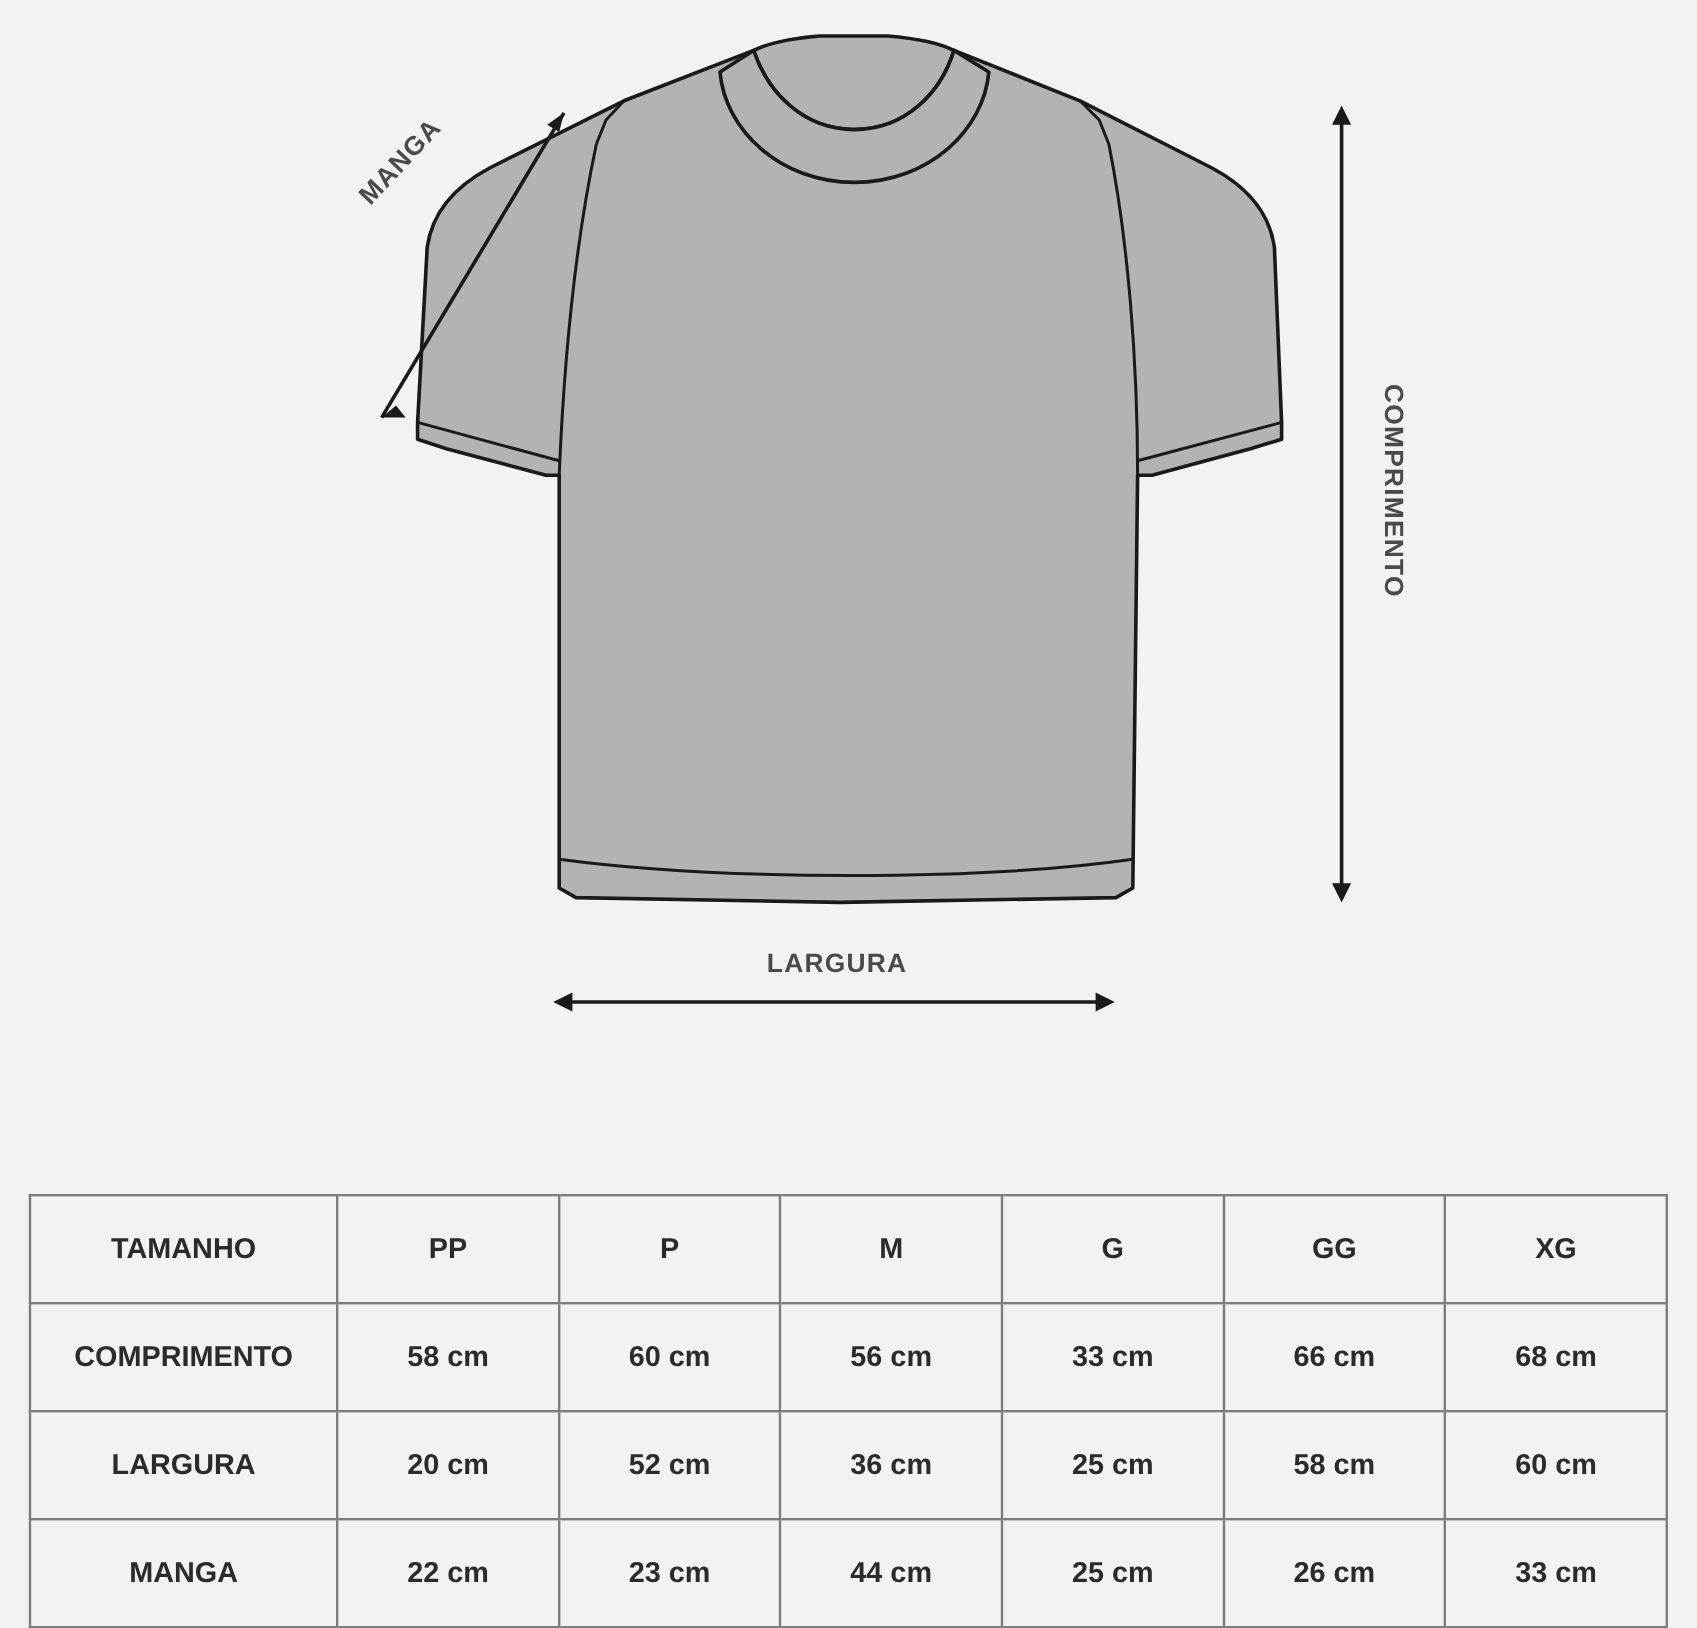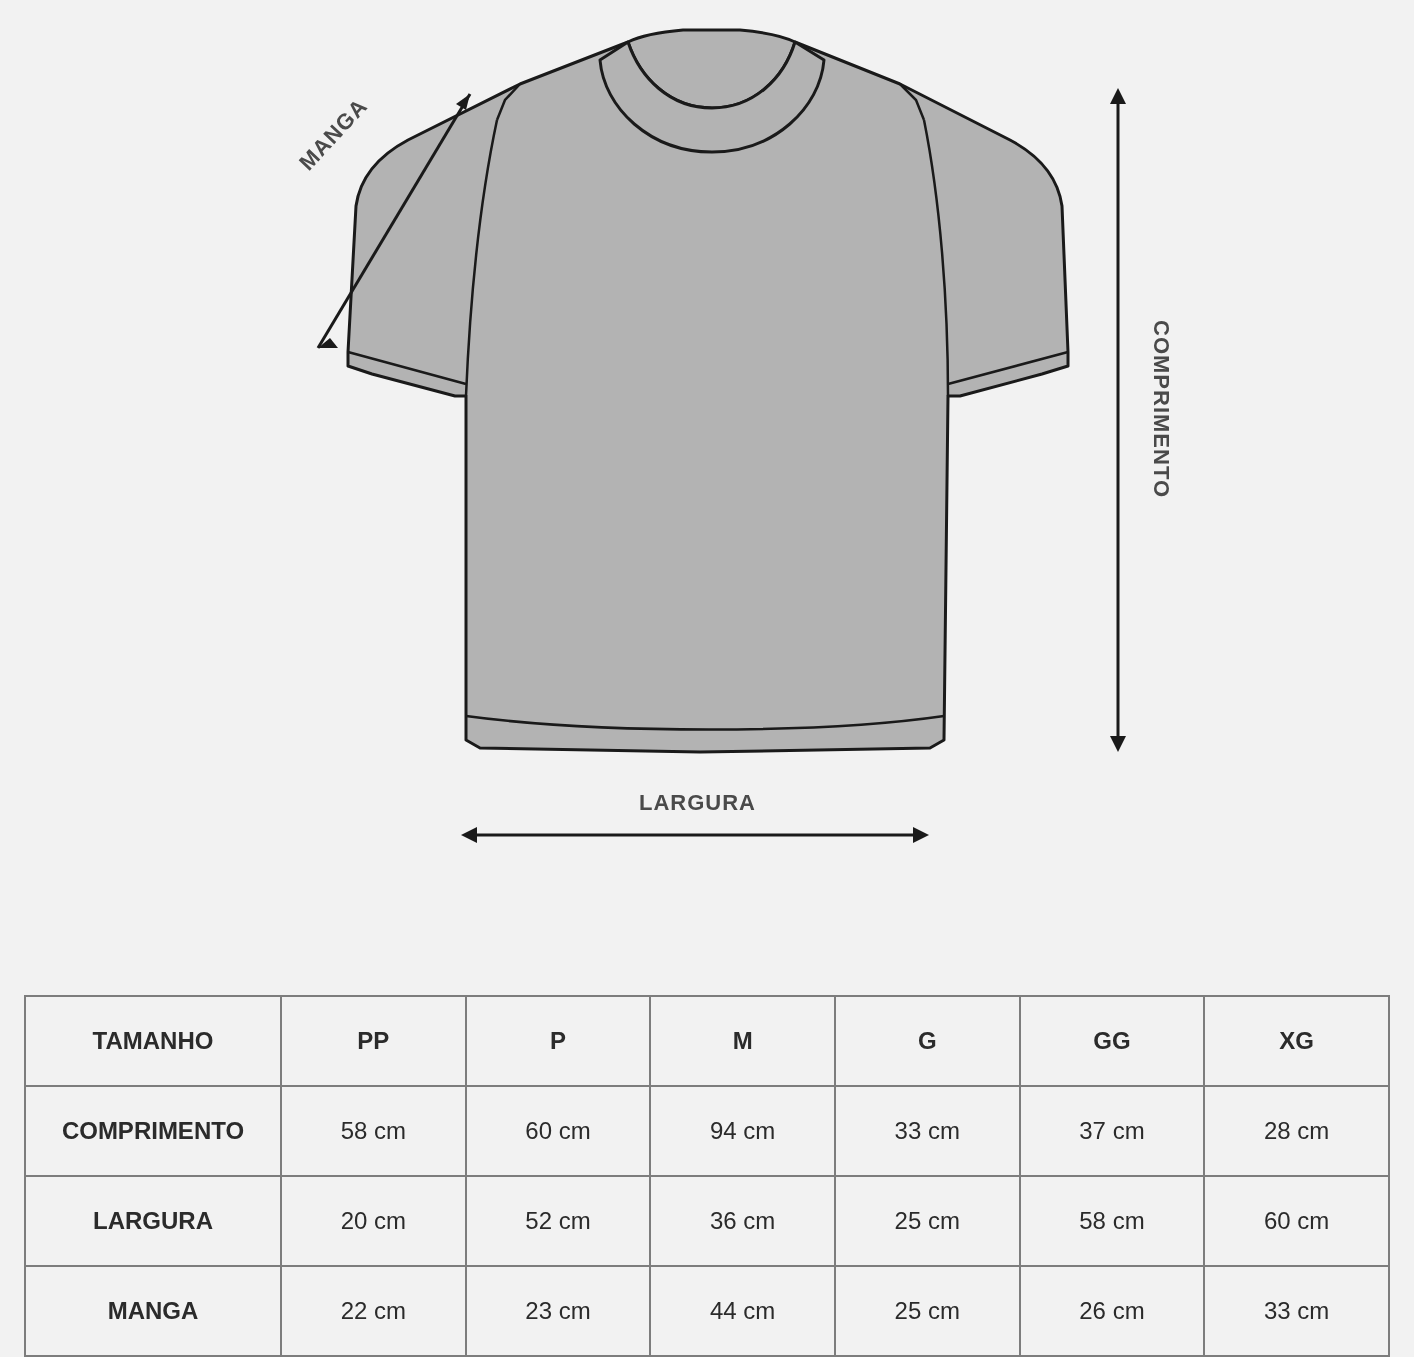--- a/index.html
+++ b/index.html
@@ -74,21 +74,21 @@
     font-size: 24px;
     font-weight: bold;
     color: #2b2b2b;
     background: #f2f2f2;
     margin-top: 28px;
   }
   #size-table td.rowhead {
     width: 252px;
   }
   #size-table td.datacell {
-    font-weight: normal;
+    font-weight: bold;
   }
 </style>
 </head>
 <body>
 
 <div id="diagram-area">
 
   <svg id="shirt-svg" width="1414" height="960" viewBox="0 0 1414 960">
 
     <g>
@@ -175,24 +175,24 @@
       <td>P</td>
       <td>M</td>
       <td>G</td>
       <td>GG</td>
       <td>XG</td>
     </tr>
     <tr>
       <td class="rowhead">COMPRIMENTO</td>
       <td class="datacell">58 cm</td>
       <td class="datacell">60 cm</td>
-      <td class="datacell">94 cm</td>
+      <td class="datacell">56 cm</td>
       <td class="datacell">33 cm</td>
-      <td class="datacell">37 cm</td>
-      <td class="datacell">28 cm</td>
+      <td class="datacell">66 cm</td>
+      <td class="datacell">68 cm</td>
     </tr>
     <tr>
       <td class="rowhead">LARGURA</td>
       <td class="datacell">20 cm</td>
       <td class="datacell">52 cm</td>
       <td class="datacell">36 cm</td>
       <td class="datacell">25 cm</td>
       <td class="datacell">58 cm</td>
       <td class="datacell">60 cm</td>
     </tr>

